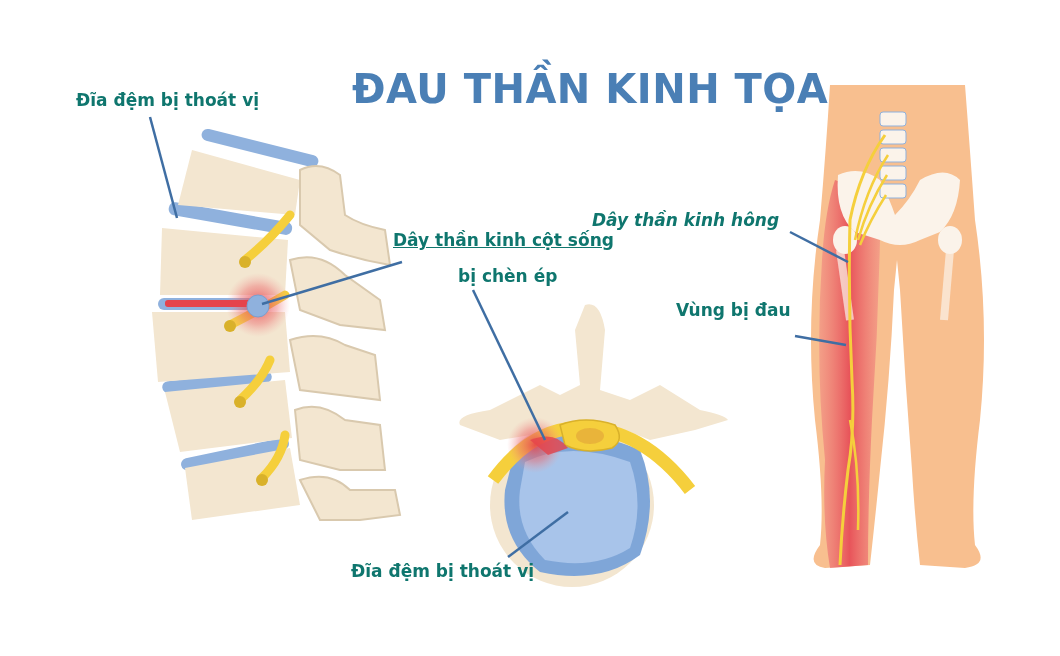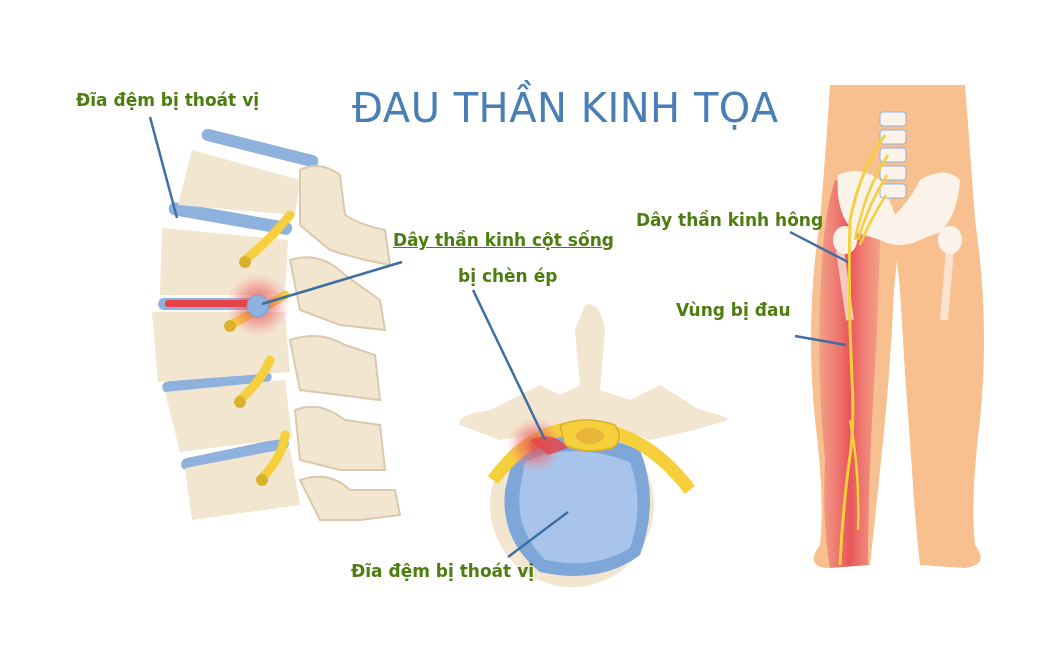--- a/index.html
+++ b/index.html
@@ -1,18 +1,18 @@
 <!DOCTYPE html>
 <html><head>
 <meta charset="utf-8">
 <style>
   html, body { margin:0; padding:0; background:#ffffff; }
   body { width:1060px; height:656px; position:relative; overflow:hidden; font-family:"DejaVu Sans","Liberation Sans",sans-serif; }
-  .title { position:absolute; left:352px; top:66px; width:420px; font-size:40px; font-weight:normal; color:#4a7fb5; letter-spacing:0.5px; white-space:nowrap; font-family:"DejaVu Sans", sans-serif;margin-top:19px; }
-  .label { position:absolute; color:#4d7c0f; font-weight:bold; font-size:17px; white-space:nowrap; font-family:"DejaVu Sans", sans-serif; }
+  .title { position:absolute; left:352px; top:66px; width:420px; font-size:40px; font-weight:bold; color:#4a7fb5; letter-spacing:0.5px; white-space:nowrap; font-family:"DejaVu Sans", sans-serif; }
+  .label { position:absolute; color:#0f766e; font-weight:bold; font-size:17px; white-space:nowrap; font-family:"DejaVu Sans", sans-serif; }
   svg.art { position:absolute; left:0; top:0; }
 </style>
 </head>
 <body>
 
 <svg class="art" width="1060" height="656" viewBox="0 0 1060 656">
   <defs>
     <radialGradient id="painGlow" cx="50%" cy="50%" r="50%">
       <stop offset="0%" stop-color="#e5434b" stop-opacity="0.9"></stop>
       <stop offset="60%" stop-color="#ec6c6f" stop-opacity="0.45"></stop>
@@ -107,14 +107,14 @@
     <line x1="795" y1="336" x2="846" y2="345"></line>
   </g>
 </svg>
 
 <div class="title">ĐAU THẦN KINH TỌA</div>
 
 <div class="label" style="left:76px; top:90px;">Đĩa đệm bị thoát vị</div>
 <div class="label" style="left:393px; top:230px;text-decoration:underline;">Dây thần kinh cột sống</div>
 <div class="label" style="left:450px; top:266px;margin-left:8px;">bị chèn ép</div>
 <div class="label" style="left:351px; top:561px;">Đĩa đệm bị thoát vị</div>
-<div class="label" style="left:636px; top:210px;">Dây thần kinh hông</div>
+<div class="label" style="left:592px; top:210px;font-style:italic;">Dây thần kinh hông</div>
 <div class="label" style="left:676px; top:300px;">Vùng bị đau</div>
 
 </body></html>

